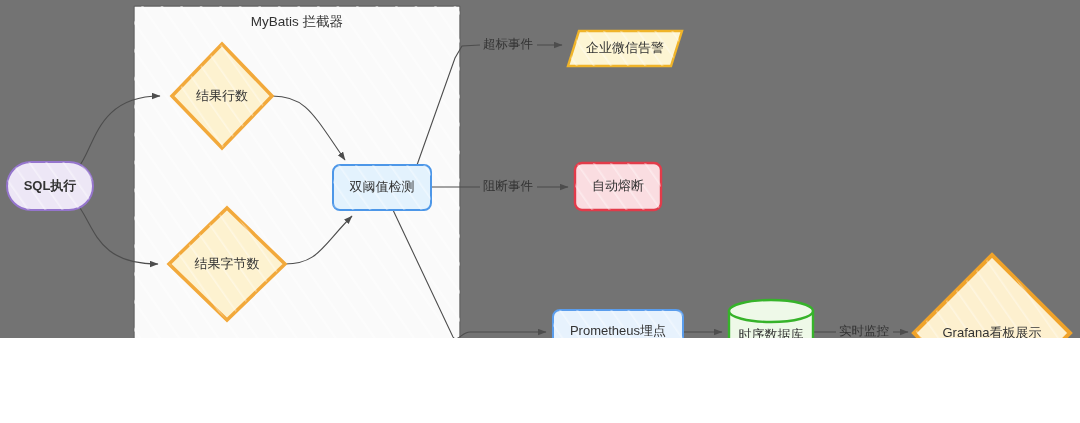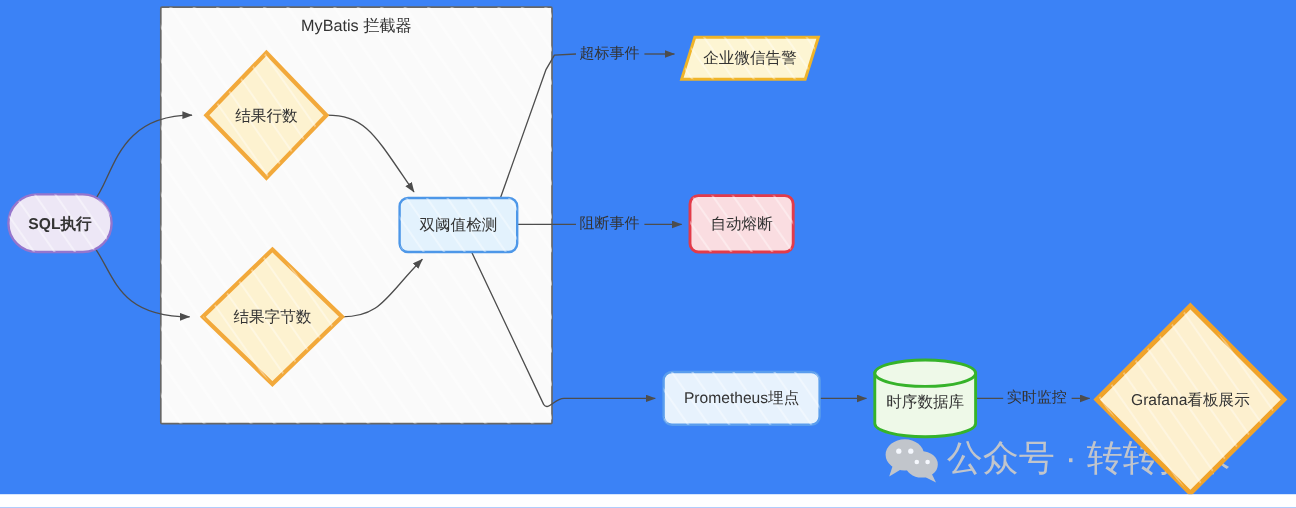--- a/index.html
+++ b/index.html
@@ -7,22 +7,22 @@
     margin: 0;
     padding: 0;
     background: #ffffff;
   }
   body {
     font-family: "Liberation Sans", "DejaVu Sans", sans-serif;
   }
   #diagram-root {
     position: relative;
     width: 1080px;
-    height: 412px;
-    background: #3b82f6;
+    height: 338px;
+    background: #737373;
     overflow: hidden;
     text-decoration: underline;
   }
   #diagram-svg {
     position: absolute;
     left: 0;
     top: 0;
     width: 1080px;
     height: 423px;
   }

